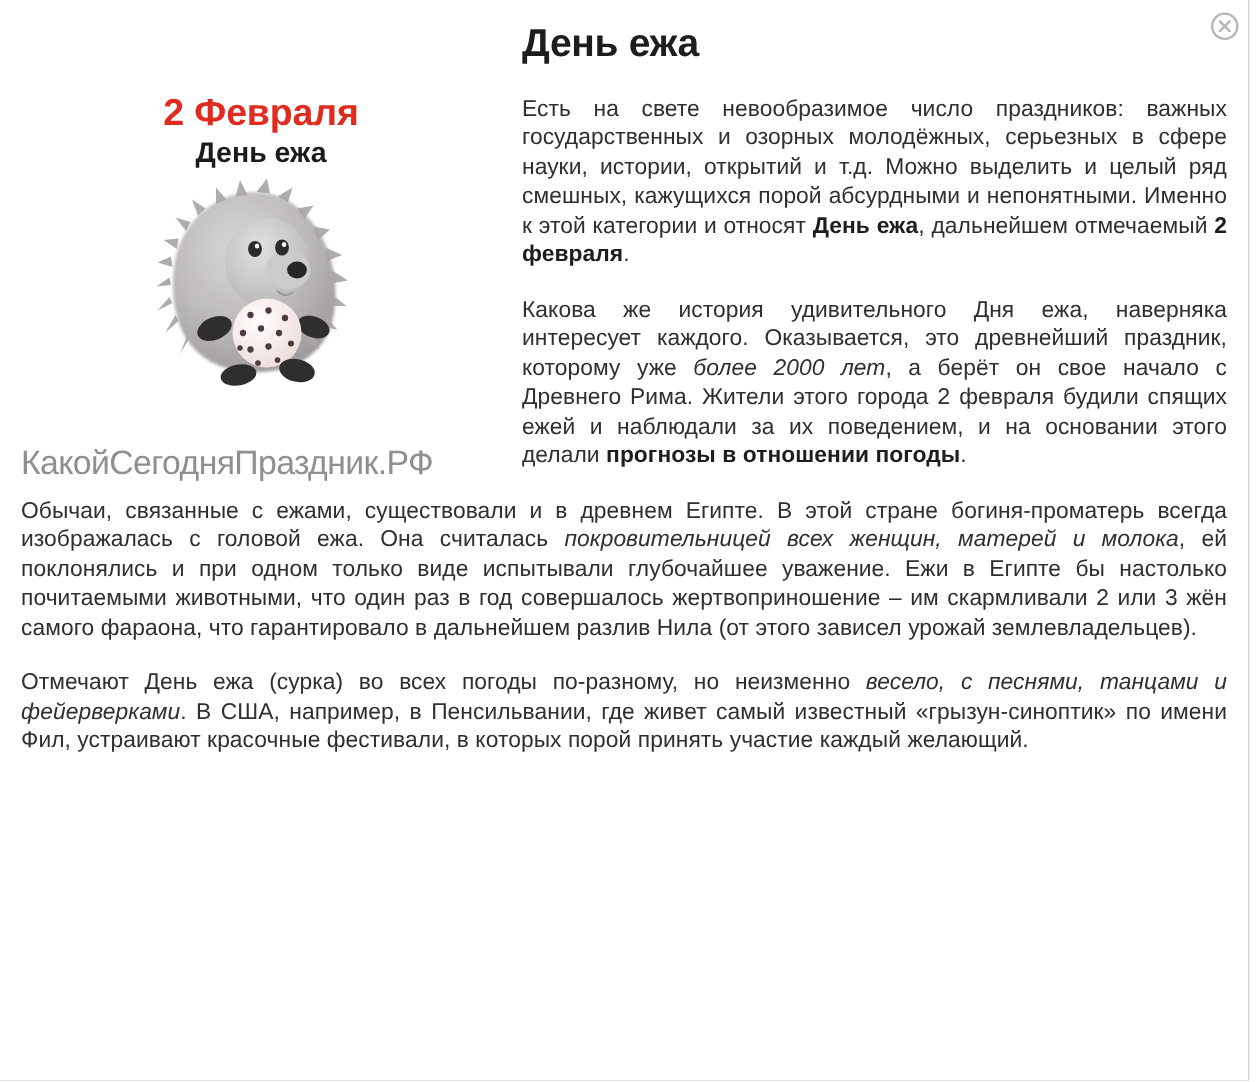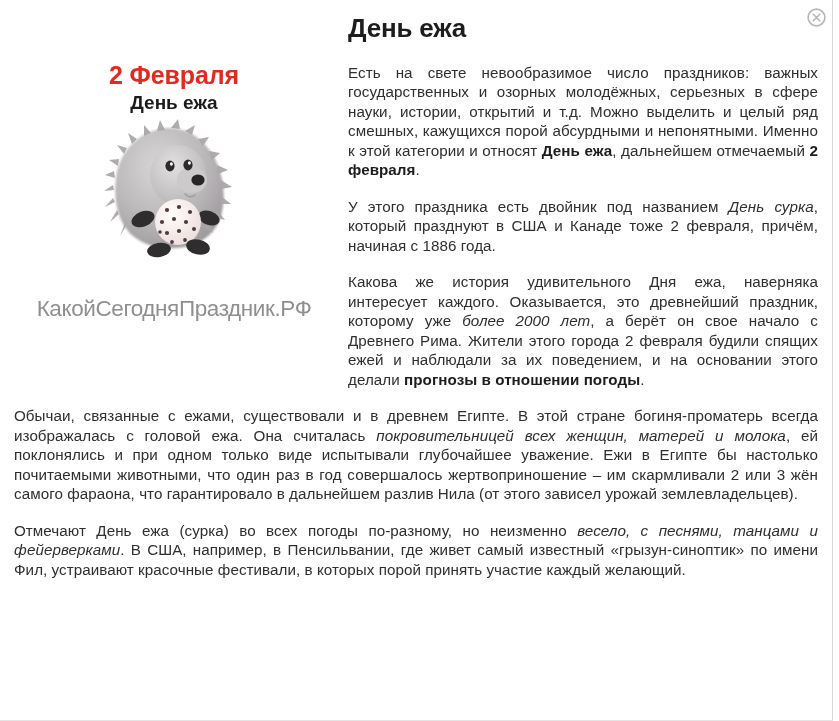--- a/index.html
+++ b/index.html
@@ -99,21 +99,21 @@
     position: absolute;
     left: 0;
     right: 0;
     top: 236px;
     font-size: 22.5px;
     color: #8f8f92;
     font-weight: normal;
     letter-spacing: -0.4px;
     line-height: 1;
     white-space: nowrap;
-    text-align: center;
+    text-align: left;
   }
 
   
   .article-title {
     margin: 0 0 20px 0;
     padding-left: 334px;
     font-size: 26px;
     font-weight: bold;
     color: #1d1d1d;
     line-height: 1.1;
@@ -249,21 +249,20 @@
         </svg>
       </div>
 
       <div class="watermark">КакойСегодняПраздник.РФ</div>
     </div>
 
     <h1 class="article-title">День ежа</h1>
 
     <div id="paragraphs">
         <p class="para indented"><span>Есть на свете невообразимое число праздников: важных государственных и озорных молодёжных, серьезных в сфере науки, истории, открытий и т.д. Можно выделить и целый ряд смешных, кажущихся порой абсурдными и непонятными. Именно к этой категории и относят </span><b>День ежа</b><span>, дальнейшем отмечаемый </span><b>2 февраля</b><span>.</span></p>
-        <p class="para indented"><span>У этого праздника есть двойник под названием </span><i>День сурка</i><span>, который празднуют в США и Канаде тоже 2 февраля, причём, начиная с 1886 года.</span></p>
         <p class="para indented"><span>Какова же история удивительного Дня ежа, наверняка интересует каждого. Оказывается, это древнейший праздник, которому уже </span><i>более 2000 лет</i><span>, а берёт он свое начало с Древнего Рима. Жители этого города 2 февраля будили спящих ежей и наблюдали за их поведением, и на основании этого делали </span><b>прогнозы в отношении погоды</b><span>.</span></p>
         <p class="para"><span>Обычаи, связанные с ежами, существовали и в древнем Египте. В этой стране богиня-проматерь всегда изображалась с головой ежа. Она считалась </span><i>покровительницей всех женщин, матерей и молока</i><span>, ей поклонялись и при одном только виде испытывали глубочайшее уважение. Ежи в Египте бы настолько почитаемыми животными, что один раз в год совершалось жертвоприношение – им скармливали 2 или 3 жён самого фараона, что гарантировало в дальнейшем разлив Нила (от этого зависел урожай землевладельцев).</span></p>
         <p class="para"><span>Отмечают День ежа (сурка) во всех погоды по-разному, но неизменно </span><i>весело, с песнями, танцами и фейерверками</i><span>. В США, например, в Пенсильвании, где живет самый известный «грызун-синоптик» по имени Фил, устраивают красочные фестивали, в которых порой принять участие каждый желающий.</span></p>
       </div>
 
     <div class="spacer-clear"></div>
   </div>
 </div>
 
 </body></html>

